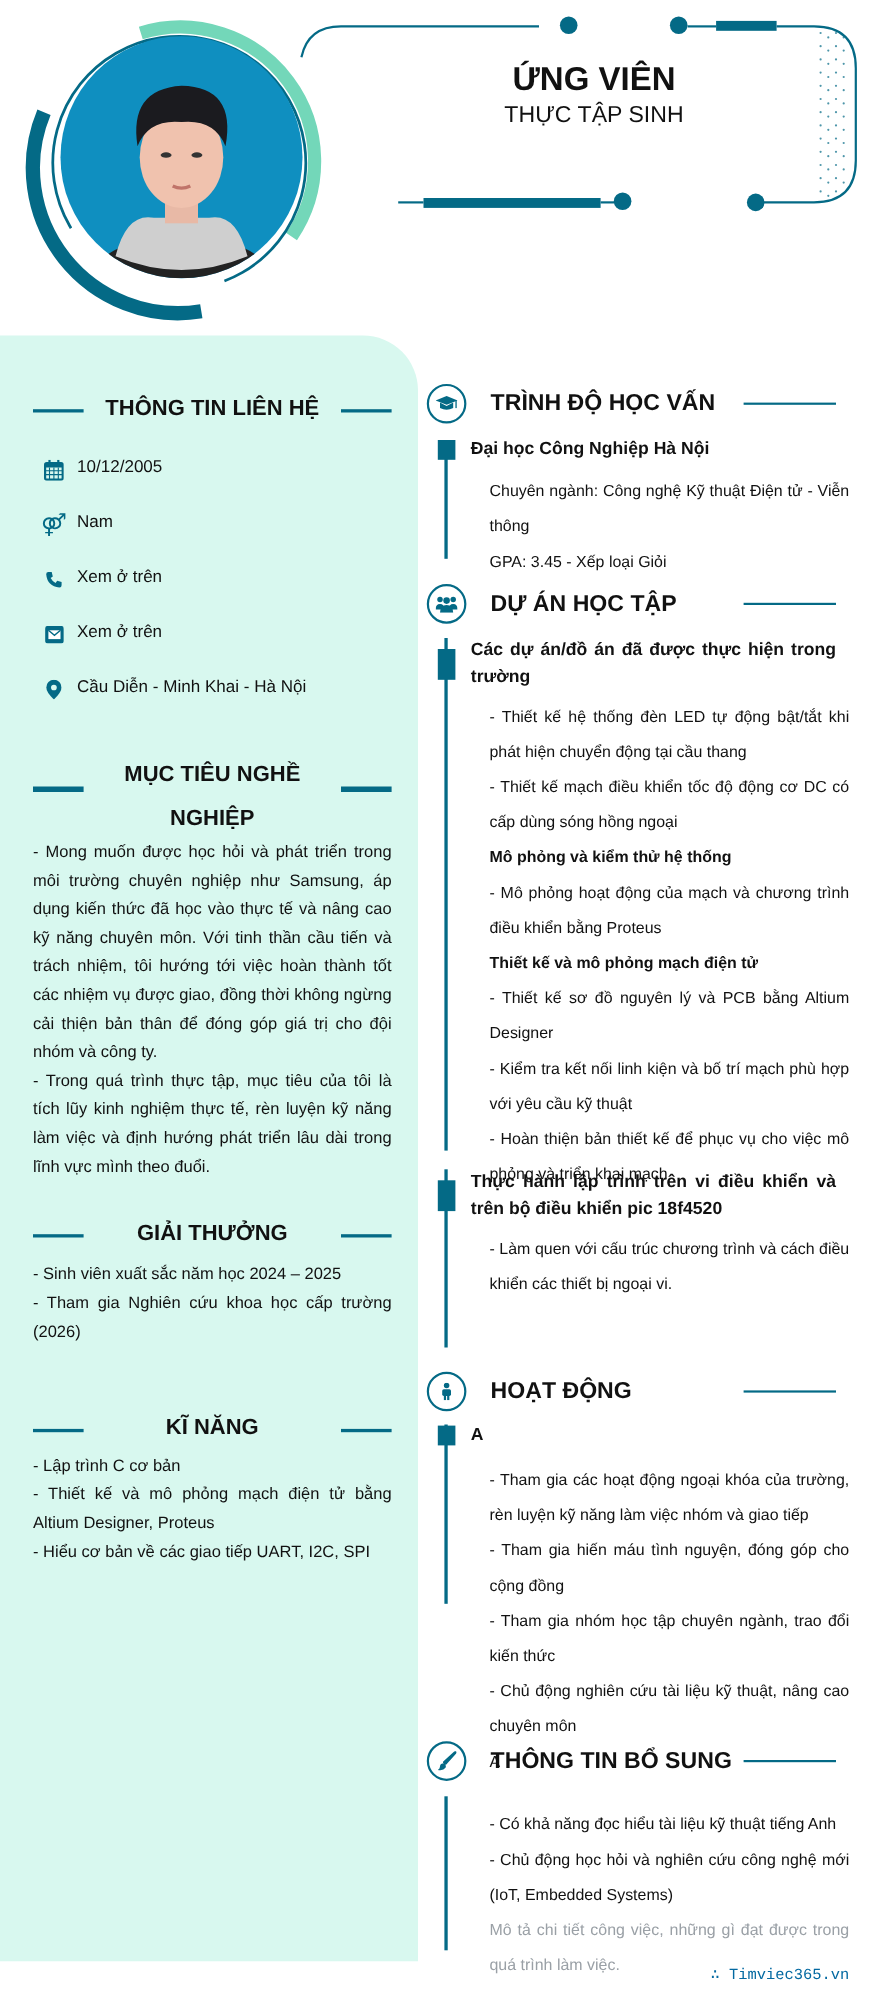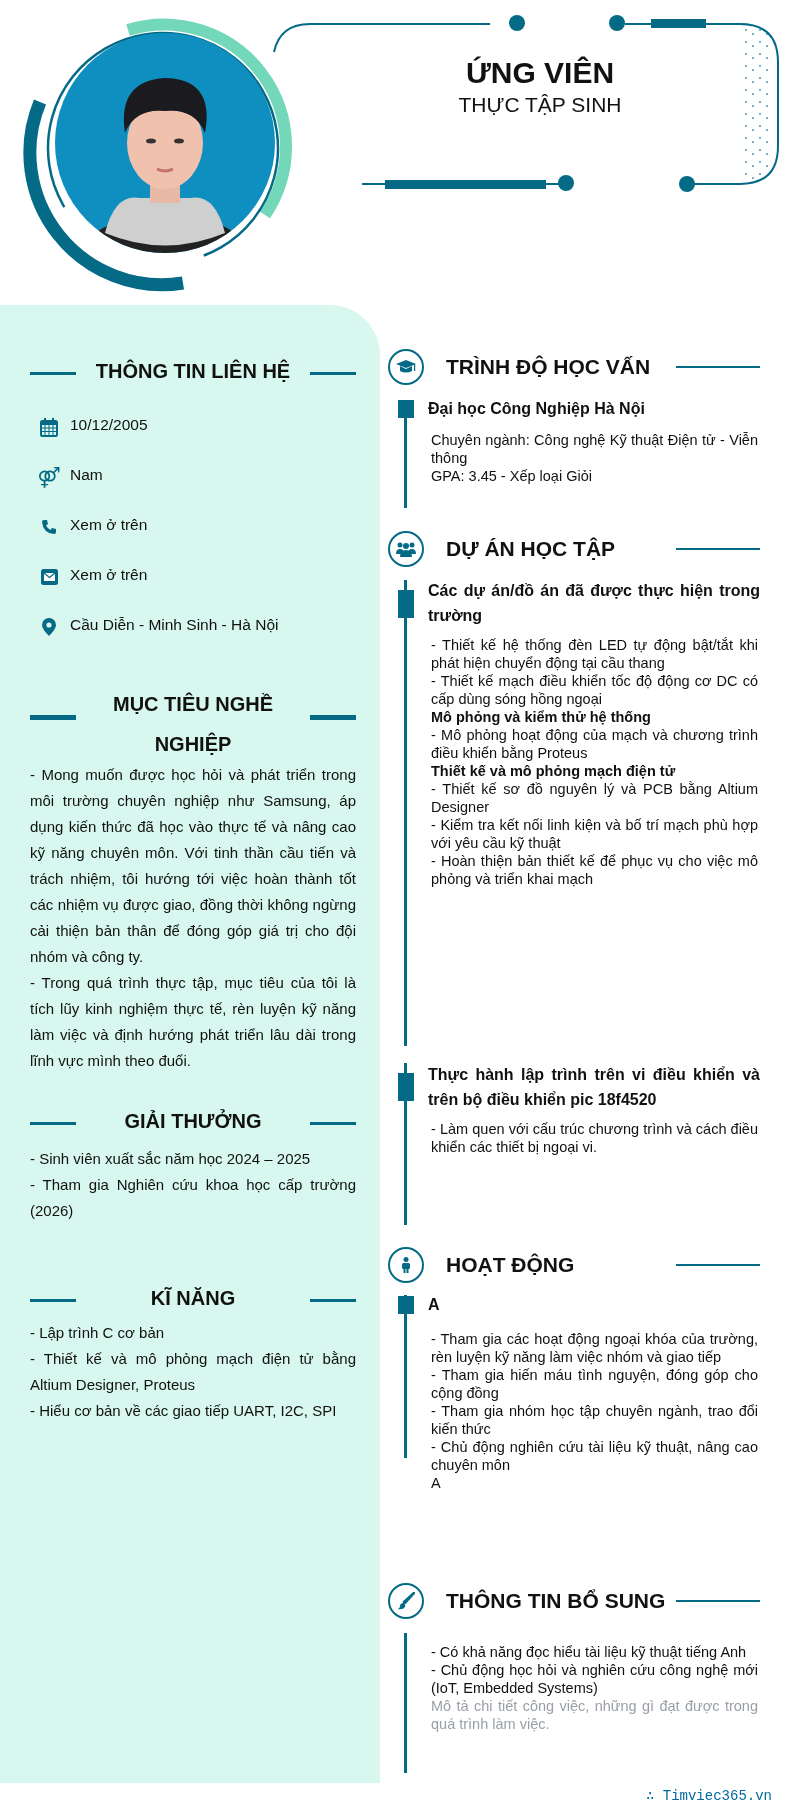--- a/index.html
+++ b/index.html
@@ -14,21 +14,21 @@
 .contact .ic{width:22px;height:22px;display:flex;align-items:center;justify-content:center;color:#046a86}
 .ltext{position:absolute;left:30px;width:326px;font-size:15px;line-height:26px;text-align:justify}
 .ltext p{margin:0}
 .rhead{position:absolute;left:388px;width:372px;height:40px;display:flex;align-items:center}
 .rhead .circle{width:36px;height:36px;border:2.5px solid #046a86;border-radius:50%;display:flex;align-items:center;justify-content:center;background:#fff}
 .rhead .title{margin-left:22px;font-weight:bold;font-size:21px}
 .rhead .hline{position:absolute;right:0;width:84px;height:2.5px;background:#046a86}
 .tline{position:absolute;left:404px;width:3px;background:#046a86}
 .tmark{position:absolute;left:398px;width:16px;background:#046a86}
 .rtitle{position:absolute;left:428px;width:332px;font-weight:bold;font-size:16px;line-height:25px;text-align:justify}
-.rtext{position:absolute;left:431px;width:327px;font-size:14.5px;line-height:18px;text-align:justify}
+.rtext{position:absolute;left:445px;width:327px;font-size:14.5px;line-height:32px;text-align:justify}
 .rtext p{margin:0}
 .rtext .b{font-weight:bold}
 .muted{color:#9aa0a6}
 .wm{position:absolute;right:28px;top:1787px;font-family:"Liberation Mono",monospace;font-size:14px;color:#0369a1}
 </style>
 </head>
 <body>
 
 <svg class="abs" style="left:0;top:0" width="800" height="300">
 
@@ -162,21 +162,21 @@
   </span>
   <span>Xem ở trên</span>
 </div>
 <div class="contact" style="top:616px">
   <span class="ic">
     <svg width="14" height="18" viewBox="0 0 14 18">
         <path d="M7 0 A7 7 0 0 1 14 7 Q14 11 7 18 Q0 11 0 7 A7 7 0 0 1 7 0 Z" fill="#046a86"></path>
         <circle cx="7" cy="7" r="2.6" fill="#d8f8ef"></circle>
       </svg>
   </span>
-  <span>Cầu Diễn - Minh Sinh - Hà Nội</span>
+  <span>Cầu Diễn - Minh Khai - Hà Nội</span>
 </div>
 
 <div class="lsec-title" style="top:684px;line-height:40px">
   <span class="bar l" style="top:31px;height:5px"></span>
   <div>MỤC TIÊU NGHỀ</div>
   <div>NGHIỆP</div>
   <span class="bar r" style="top:31px;height:5px"></span>
 </div>
 <div class="ltext" style="top:762px">
   <p>- Mong muốn được học hỏi và phát triển trong môi trường chuyên nghiệp như Samsung, áp dụng kiến thức đã học vào thực tế và nâng cao kỹ năng chuyên môn. Với tinh thần cầu tiến và trách nhiệm, tôi hướng tới việc hoàn thành tốt các nhiệm vụ được giao, đồng thời không ngừng cải thiện bản thân để đóng góp giá trị cho đội nhóm và công ty.</p>

